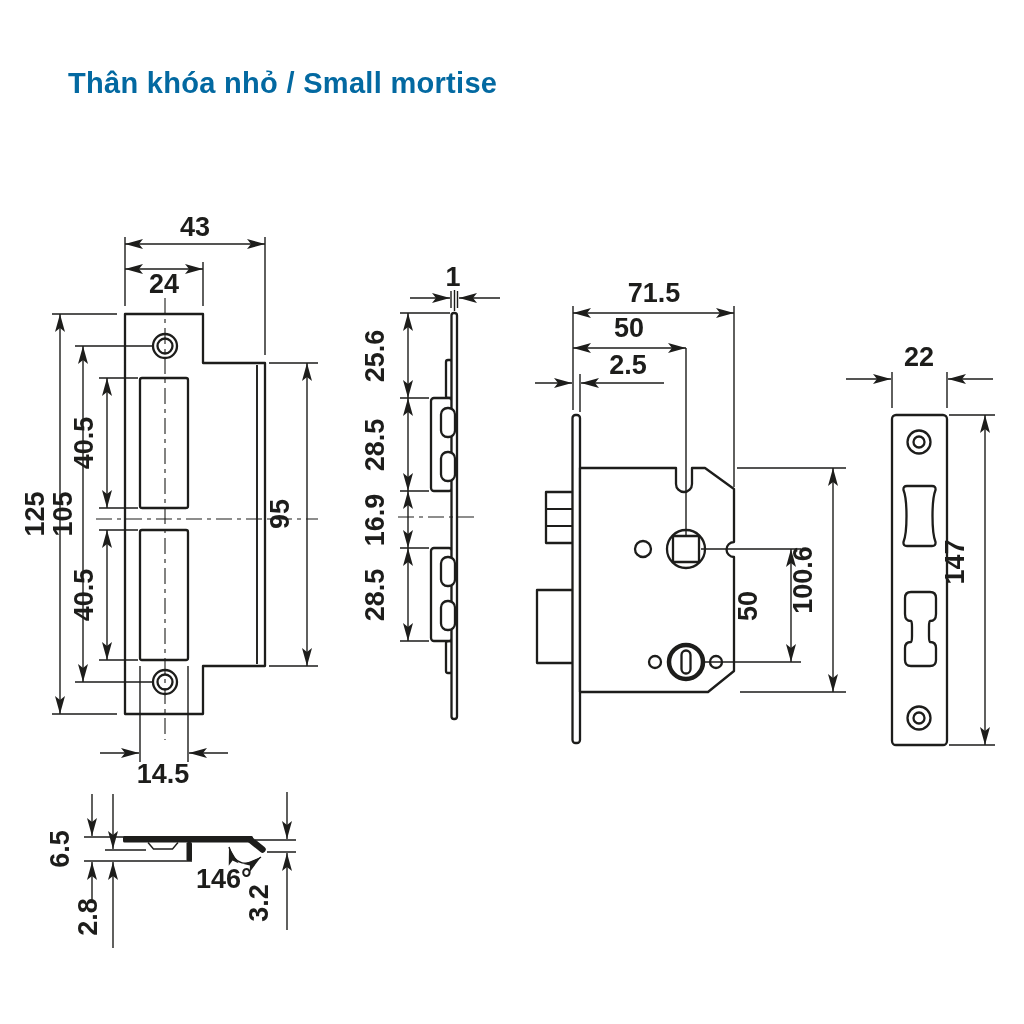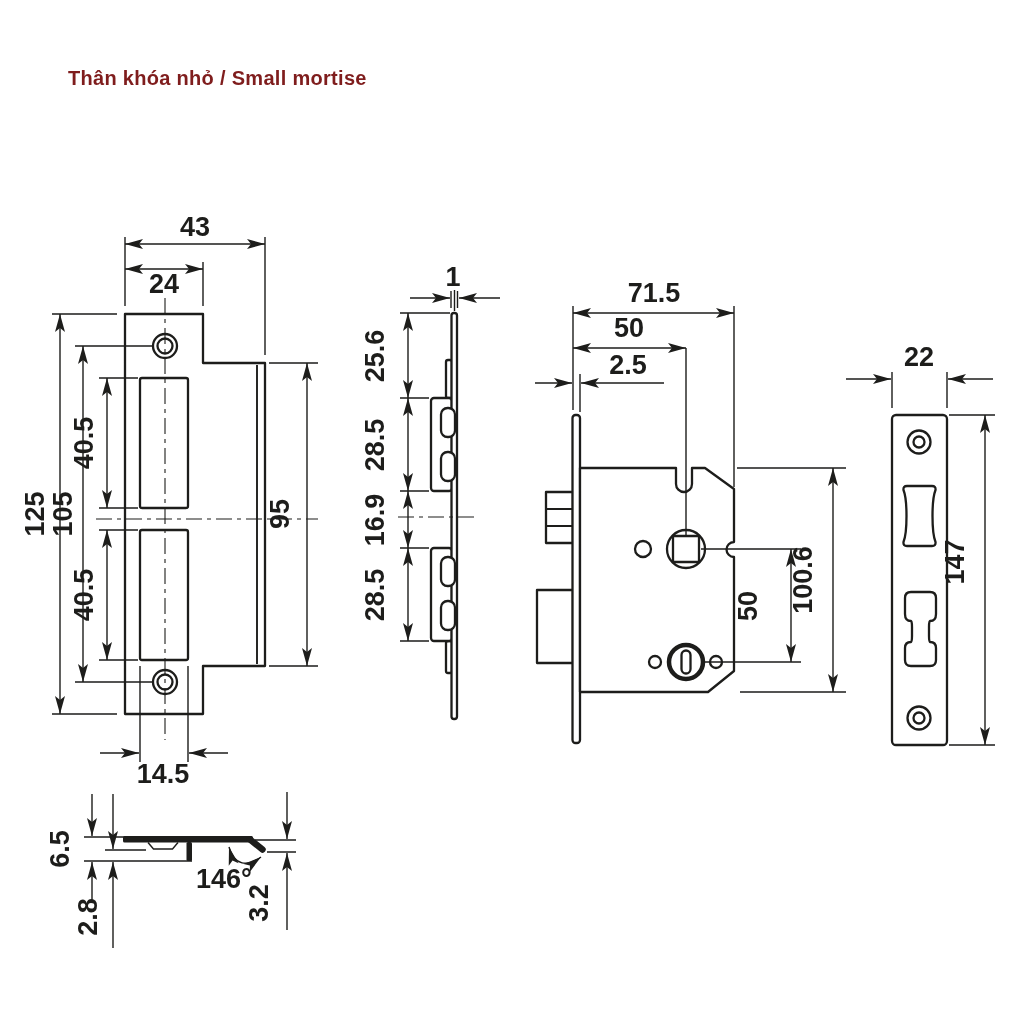--- a/index.html
+++ b/index.html
@@ -1,19 +1,19 @@
 <!DOCTYPE html>
 <html><head>
 <meta charset="utf-8">
 <style>
   html,body{margin:0;padding:0;background:#ffffff;}
   .stage{position:relative;width:1024px;height:1024px;background:#ffffff;overflow:hidden;
          font-family:"Liberation Sans",sans-serif;}
-  .title{position:absolute;left:68px;top:67px;margin:0;font-size:20px;font-weight:700;
-         color:#7f1d1d;letter-spacing:.3px;white-space:nowrap;}
+  .title{position:absolute;left:68px;top:67px;margin:0;font-size:29px;font-weight:700;
+         color:#0369a1;letter-spacing:.3px;white-space:nowrap;}
   svg.draw{position:absolute;left:0;top:0;width:1024px;height:1024px;}
   .ol{fill:#ffffff;stroke:#1d1d1b;stroke-width:2.3;stroke-linejoin:round;stroke-linecap:round;}
   .oln{fill:none;stroke:#1d1d1b;stroke-width:2.3;stroke-linejoin:round;stroke-linecap:round;}
   .thin{fill:none;stroke:#1d1d1b;stroke-width:1.9;}
   .dim{fill:none;stroke:#1d1d1b;stroke-width:1.4;}
   .cl{fill:none;stroke:#1d1d1b;stroke-width:1.1;stroke-dasharray:16 5 4 5;}
   .solid{fill:#1d1d1b;stroke:none;}
   .lip{fill:none;stroke:#1d1d1b;stroke-width:6.5;stroke-linecap:round;}
   .kh{fill:#ffffff;stroke:#1d1d1b;stroke-width:4.5;}
   text.d{font-size:27px;font-weight:700;fill:#1d1d1b;text-anchor:middle;

